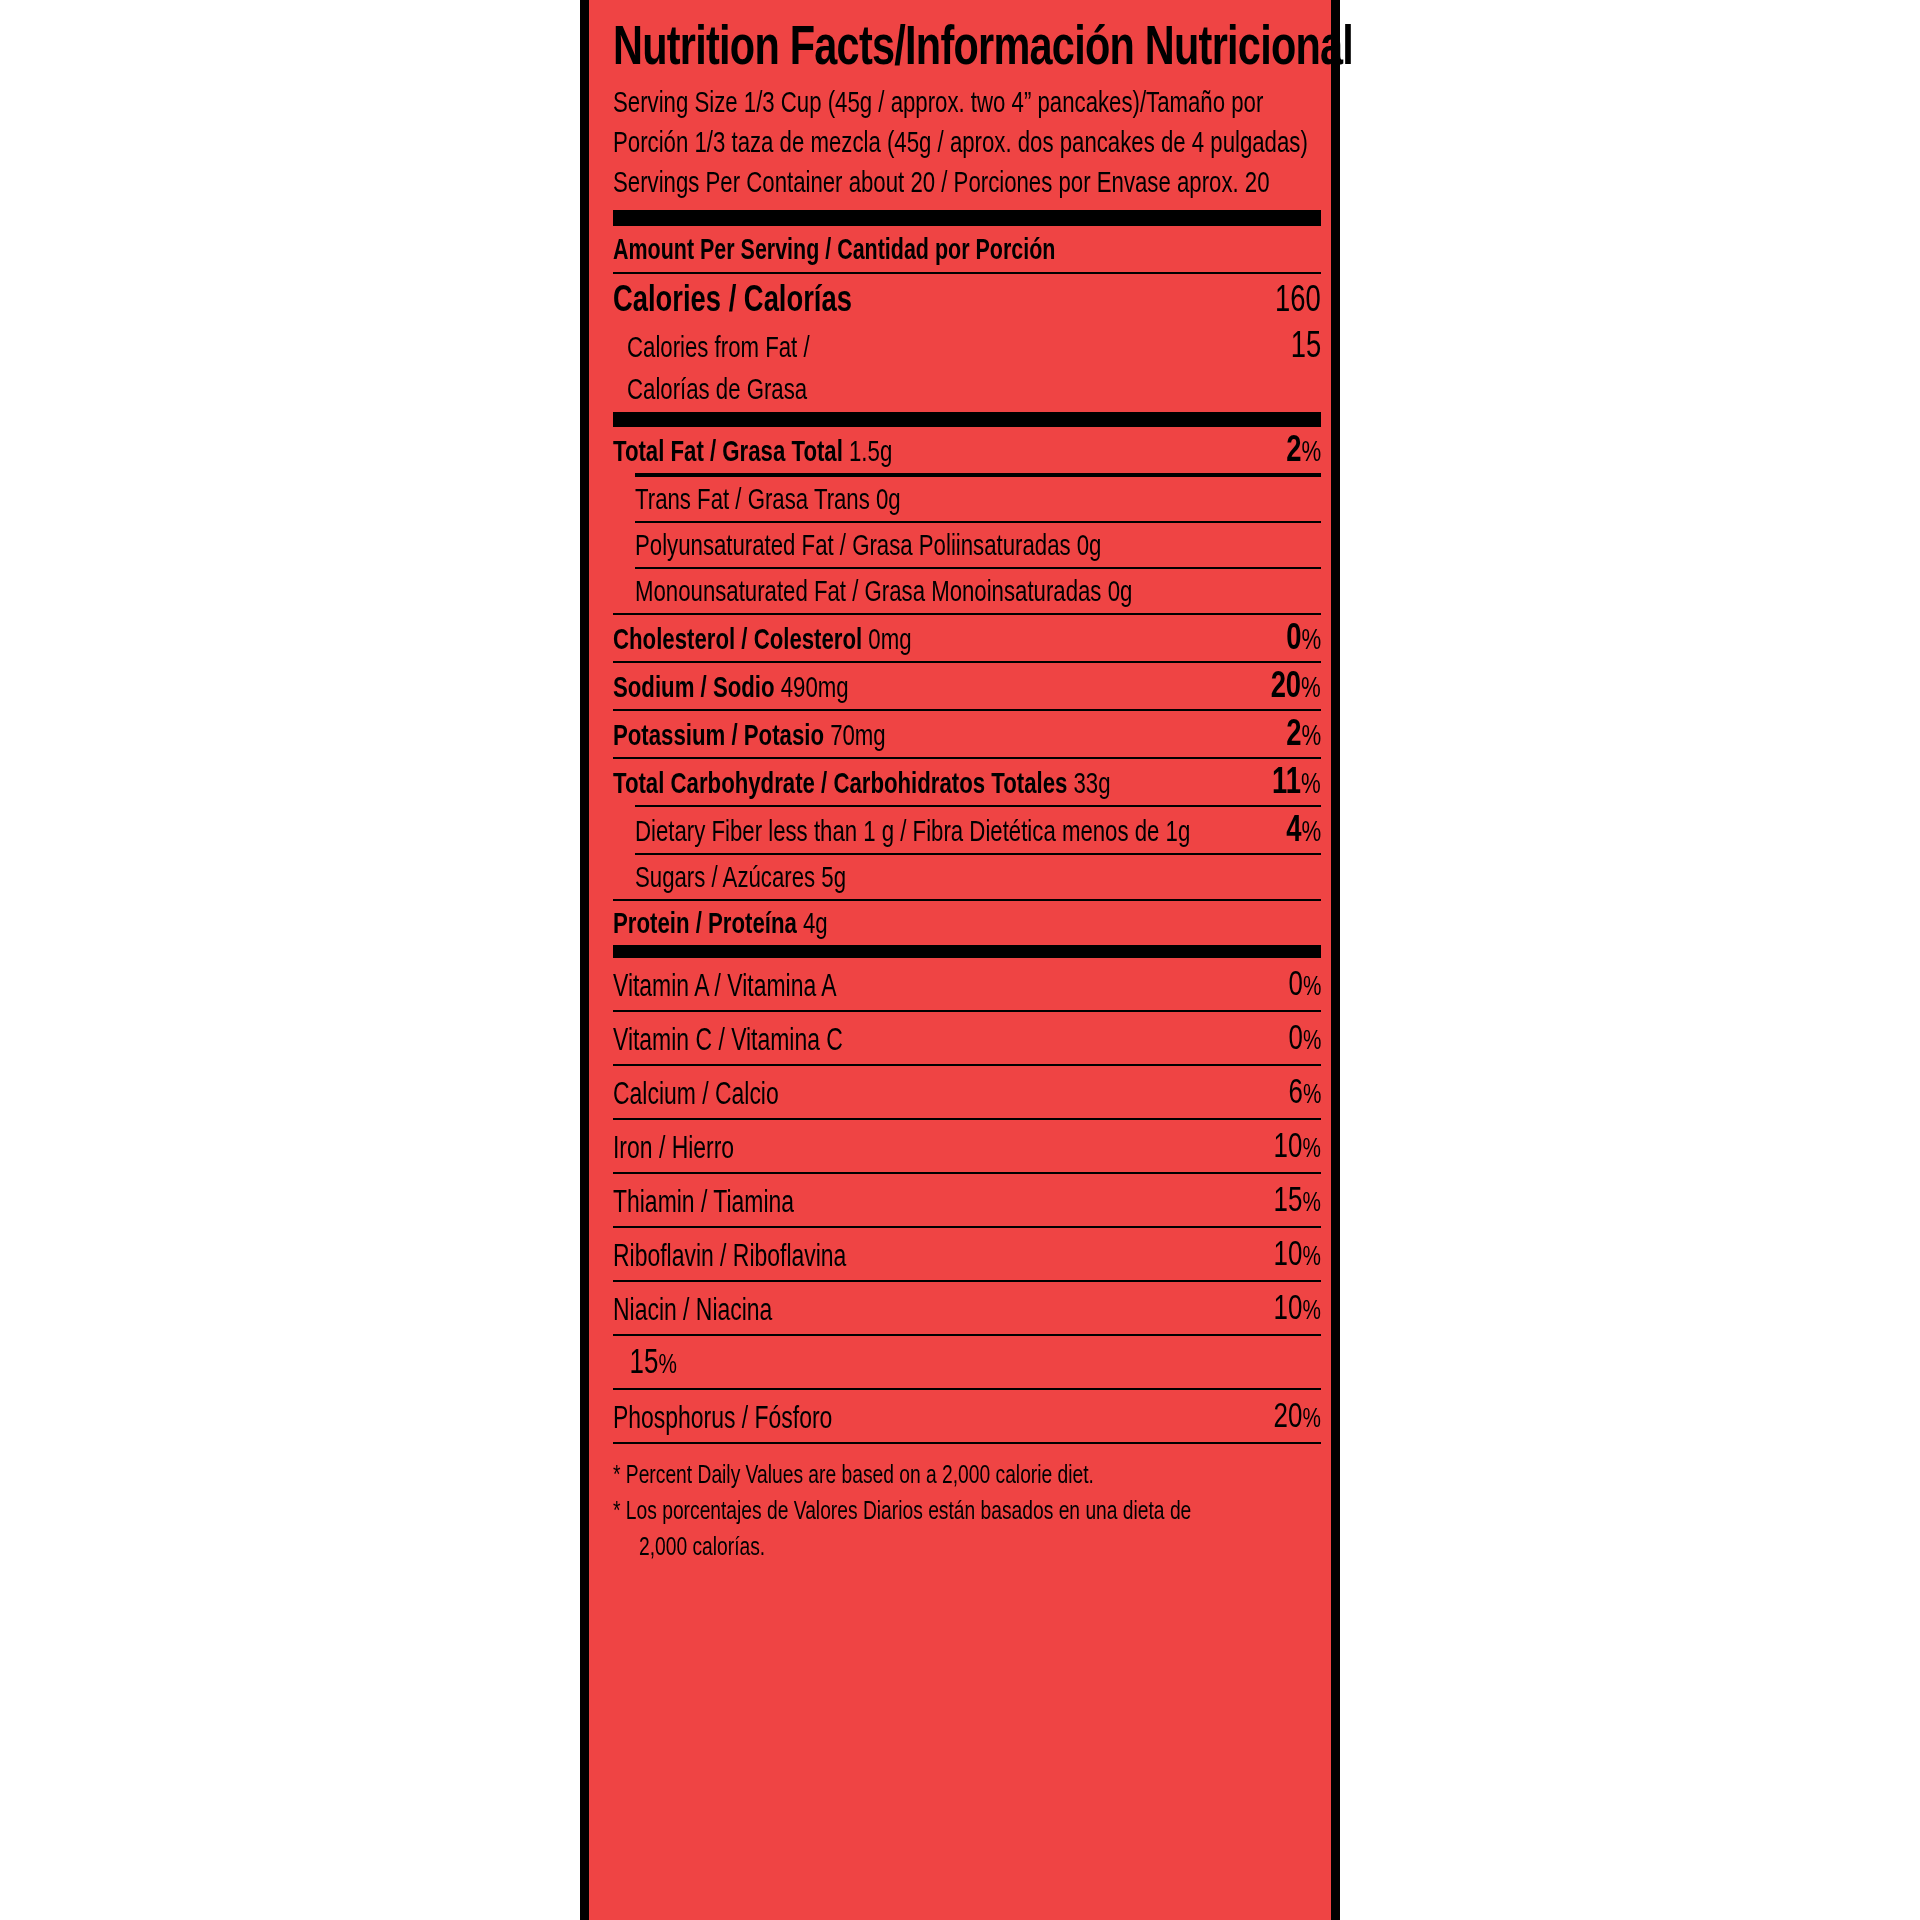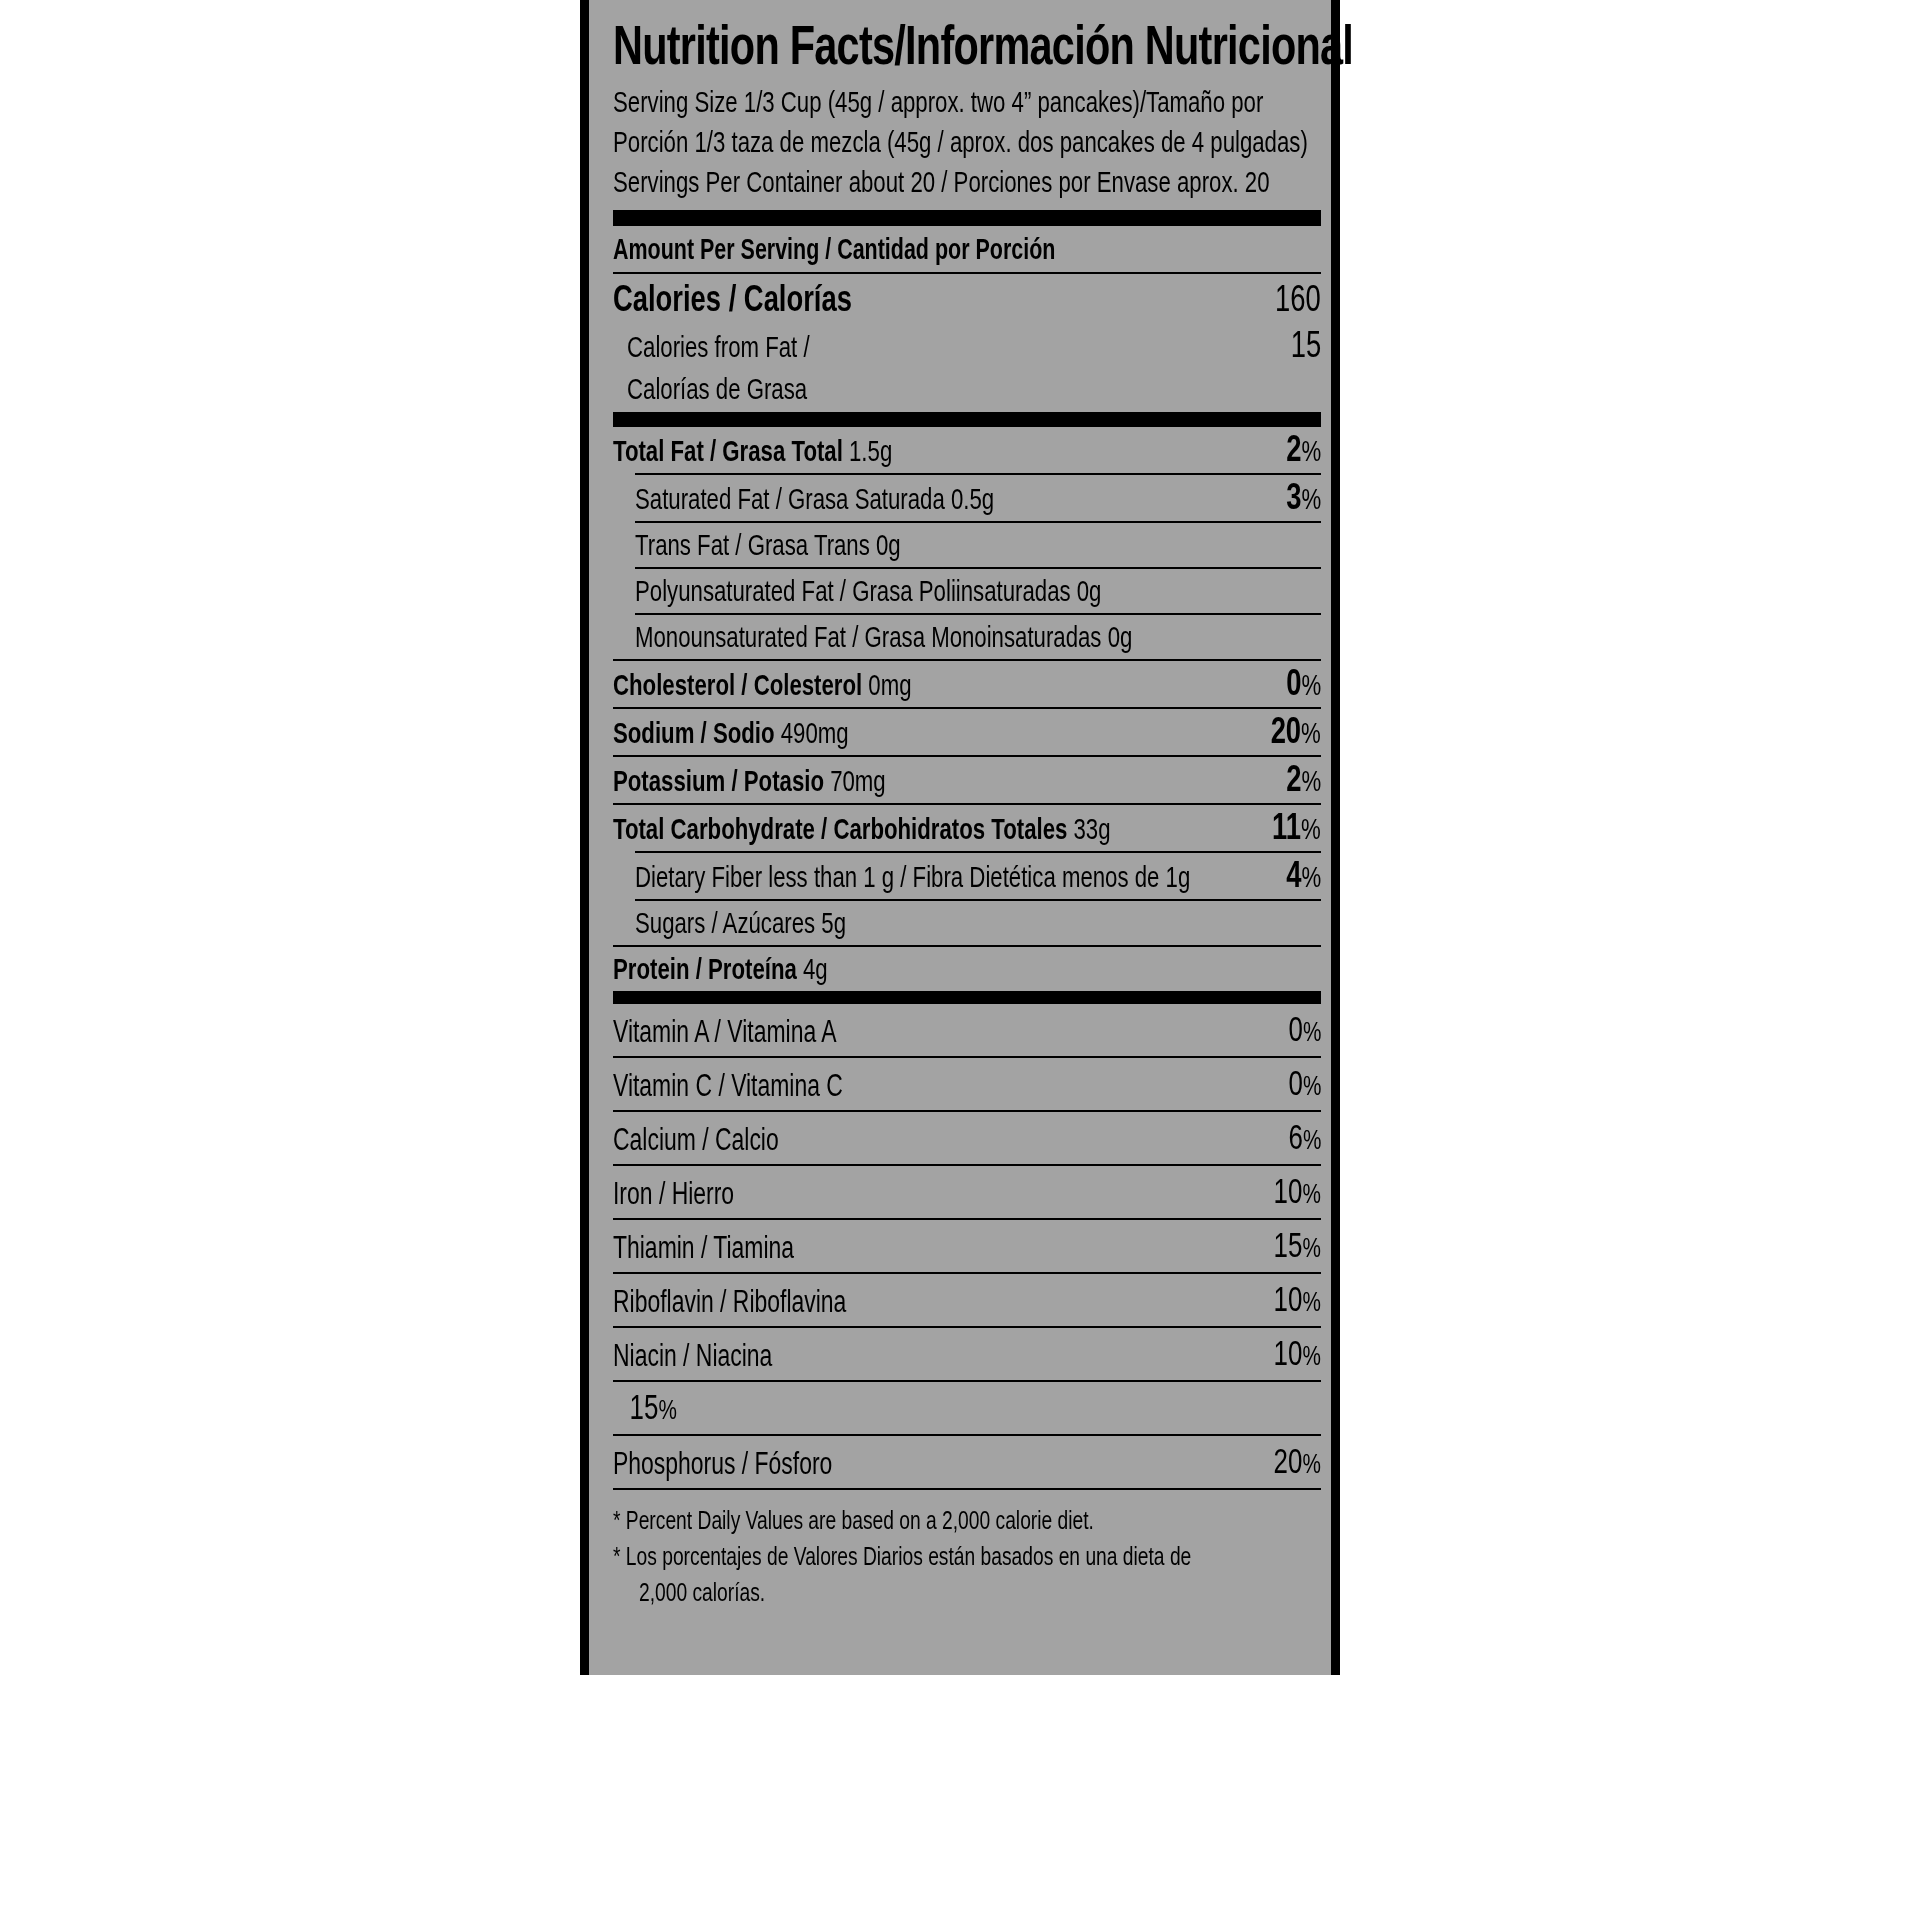--- a/index.html
+++ b/index.html
@@ -14,25 +14,25 @@
     color: #000000;
     overflow: hidden;
   }
 
   
   #label-panel {
     position: absolute;
     left: 580px;
     top: 0px;
     width: 760px;
-    height: 1675px;
+    height: 1920px;
     border-left: 9px solid #000;
     border-right: 9px solid #000;
     box-sizing: border-box;
-    background: #a3a3a3;
+    background: #ef4444;
   }
   .inner {
     position: absolute;
     left: 24px;
     right: 10px;
     top: 14px;
     bottom: 14px;
   }
 
   
@@ -189,24 +189,20 @@
 
 
     <div class="rule-hair"></div>
 
     <div id="nutrient-rows">
         <div class="row">
           <div class="left"><span class="cond"><span class="bold">Total Fat / Grasa Total</span><span class="norm"> 1.5g</span></span></div>
           <div class="right"><span class="cond-r"><span class="pct-num">2</span><span class="pct-sym">%</span></span></div>
         </div>
         <div class="rule-hair" style="margin-left: 22px;"></div>
-        <div class="row">
-          <div class="left indent1"><span class="cond"><span class="norm">Saturated Fat / Grasa Saturada</span><span class="norm"> 0.5g</span></span></div>
-          <div class="right"><span class="cond-r"><span class="pct-num">3</span><span class="pct-sym">%</span></span></div>
-        </div>
         <div class="rule-hair" style="margin-left: 22px;"></div>
         <div class="row">
           <div class="left indent1"><span class="cond"><span class="norm">Trans Fat / Grasa Trans</span><span class="norm"> 0g</span></span></div>
           <div class="right"></div>
         </div>
         <div class="rule-hair" style="margin-left: 22px;"></div>
         <div class="row">
           <div class="left indent1"><span class="cond"><span class="norm">Polyunsaturated Fat / Grasa Poliinsaturadas</span><span class="norm"> 0g</span></span></div>
           <div class="right"></div>
         </div>

